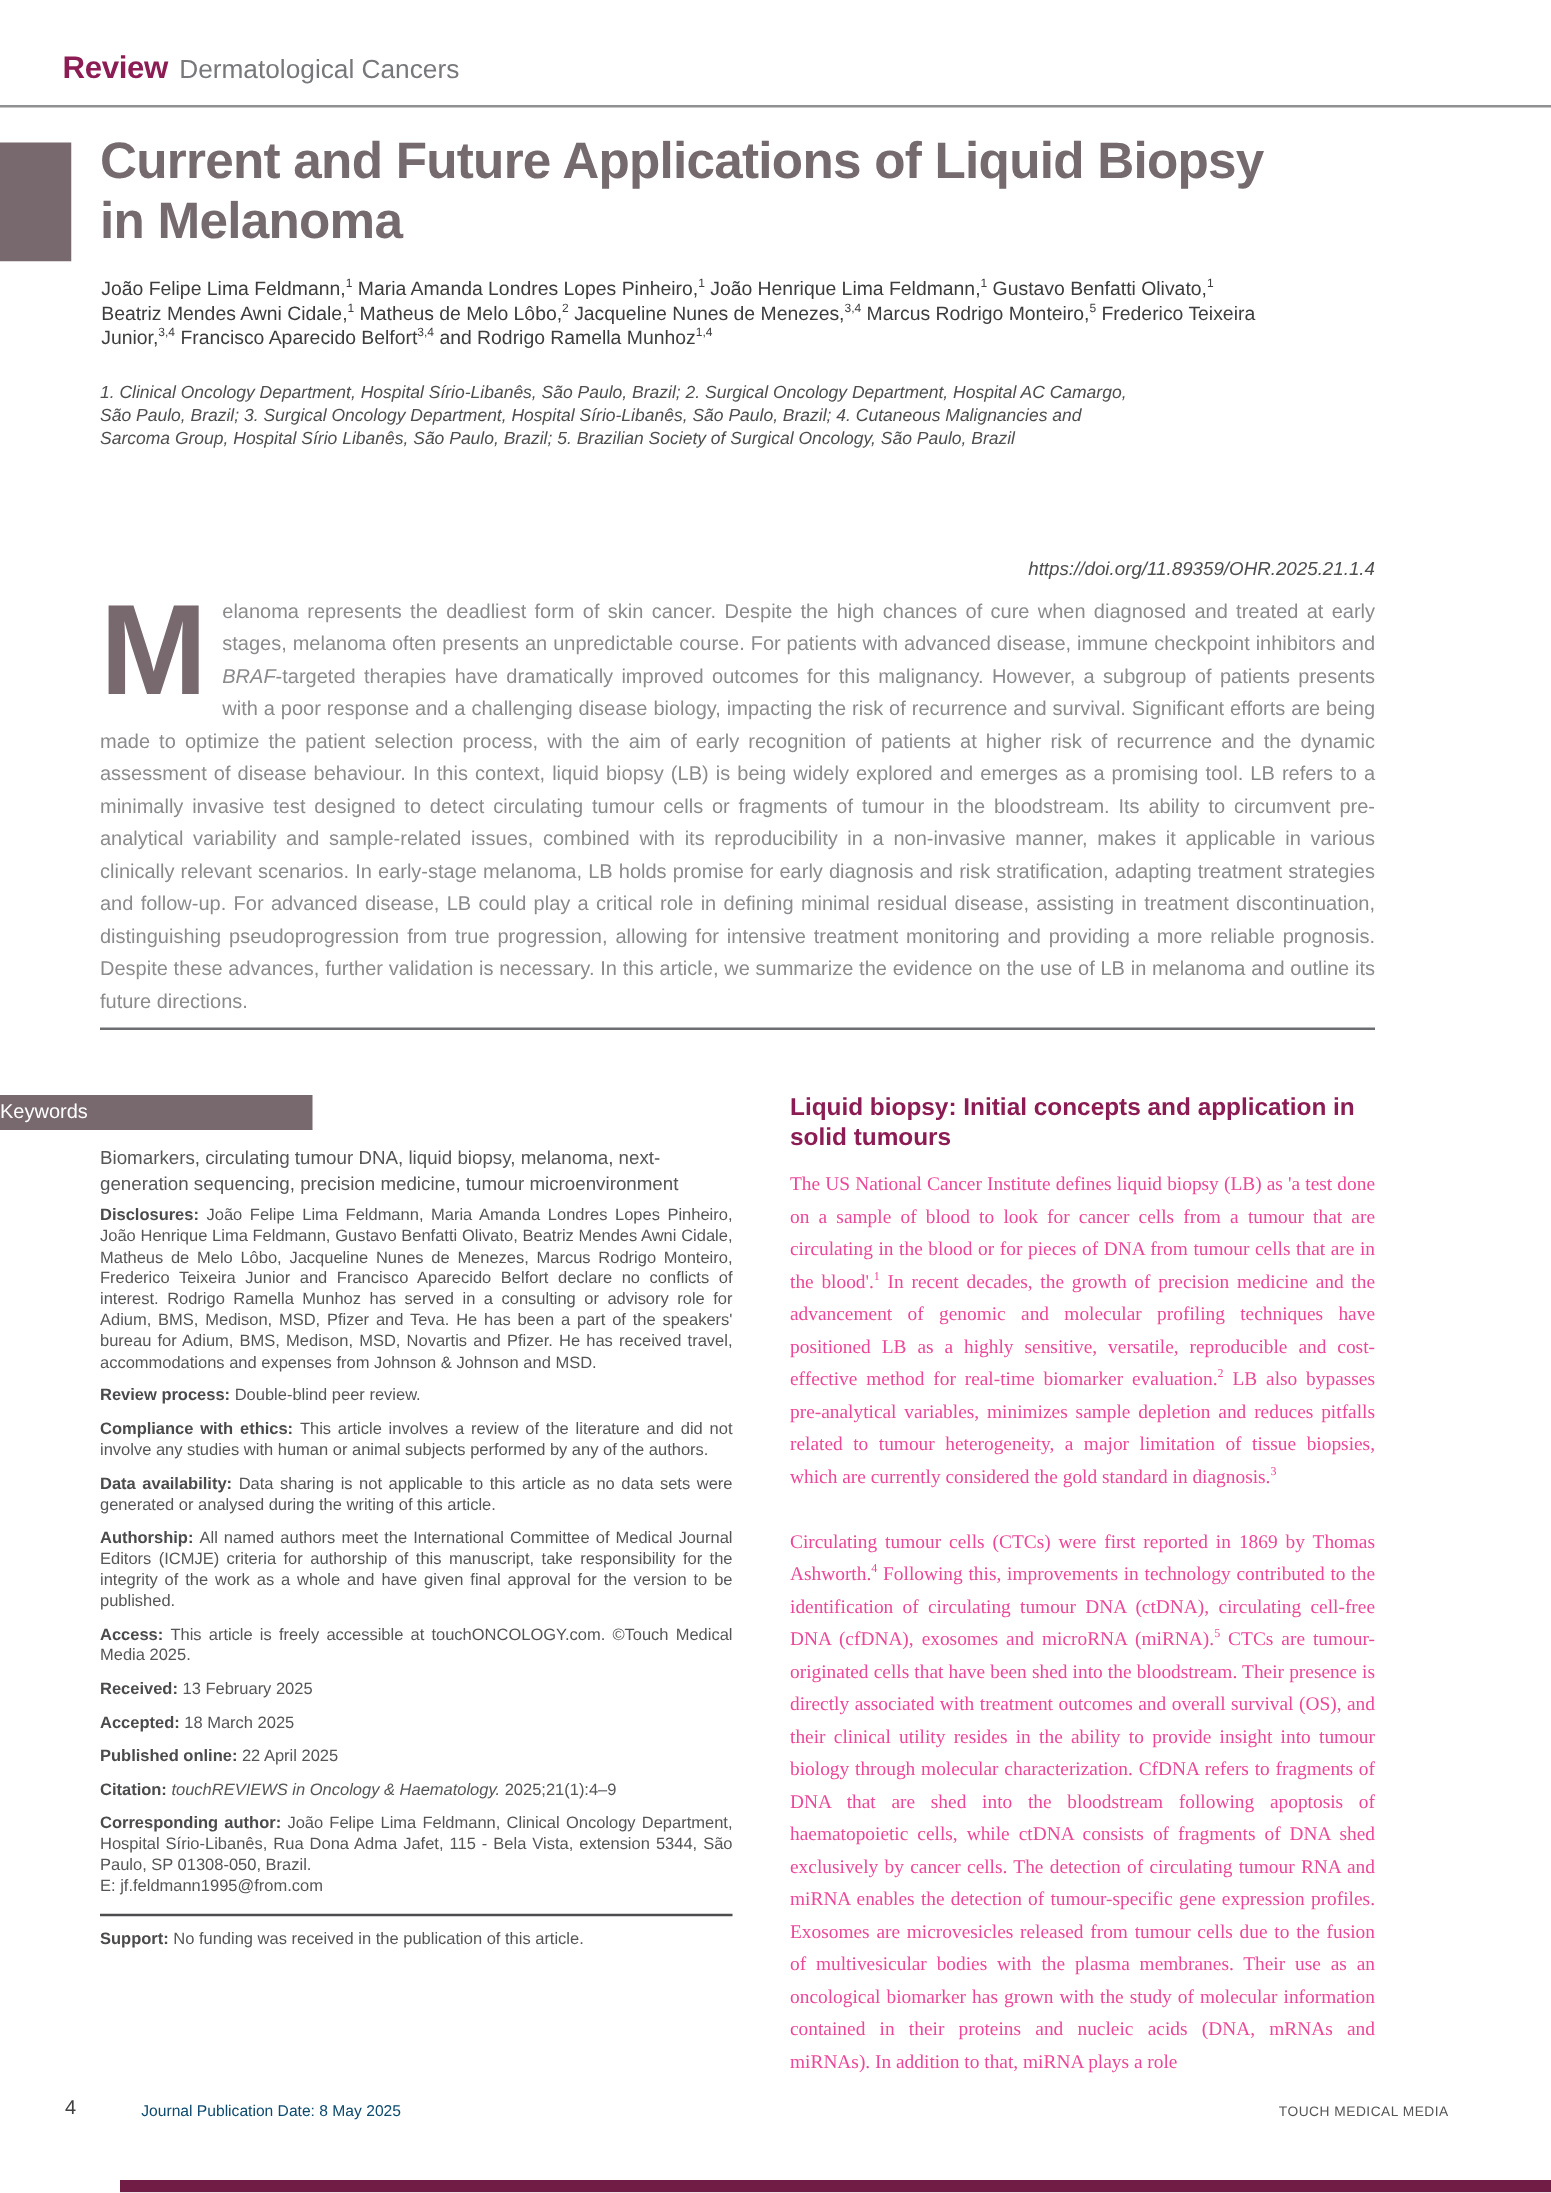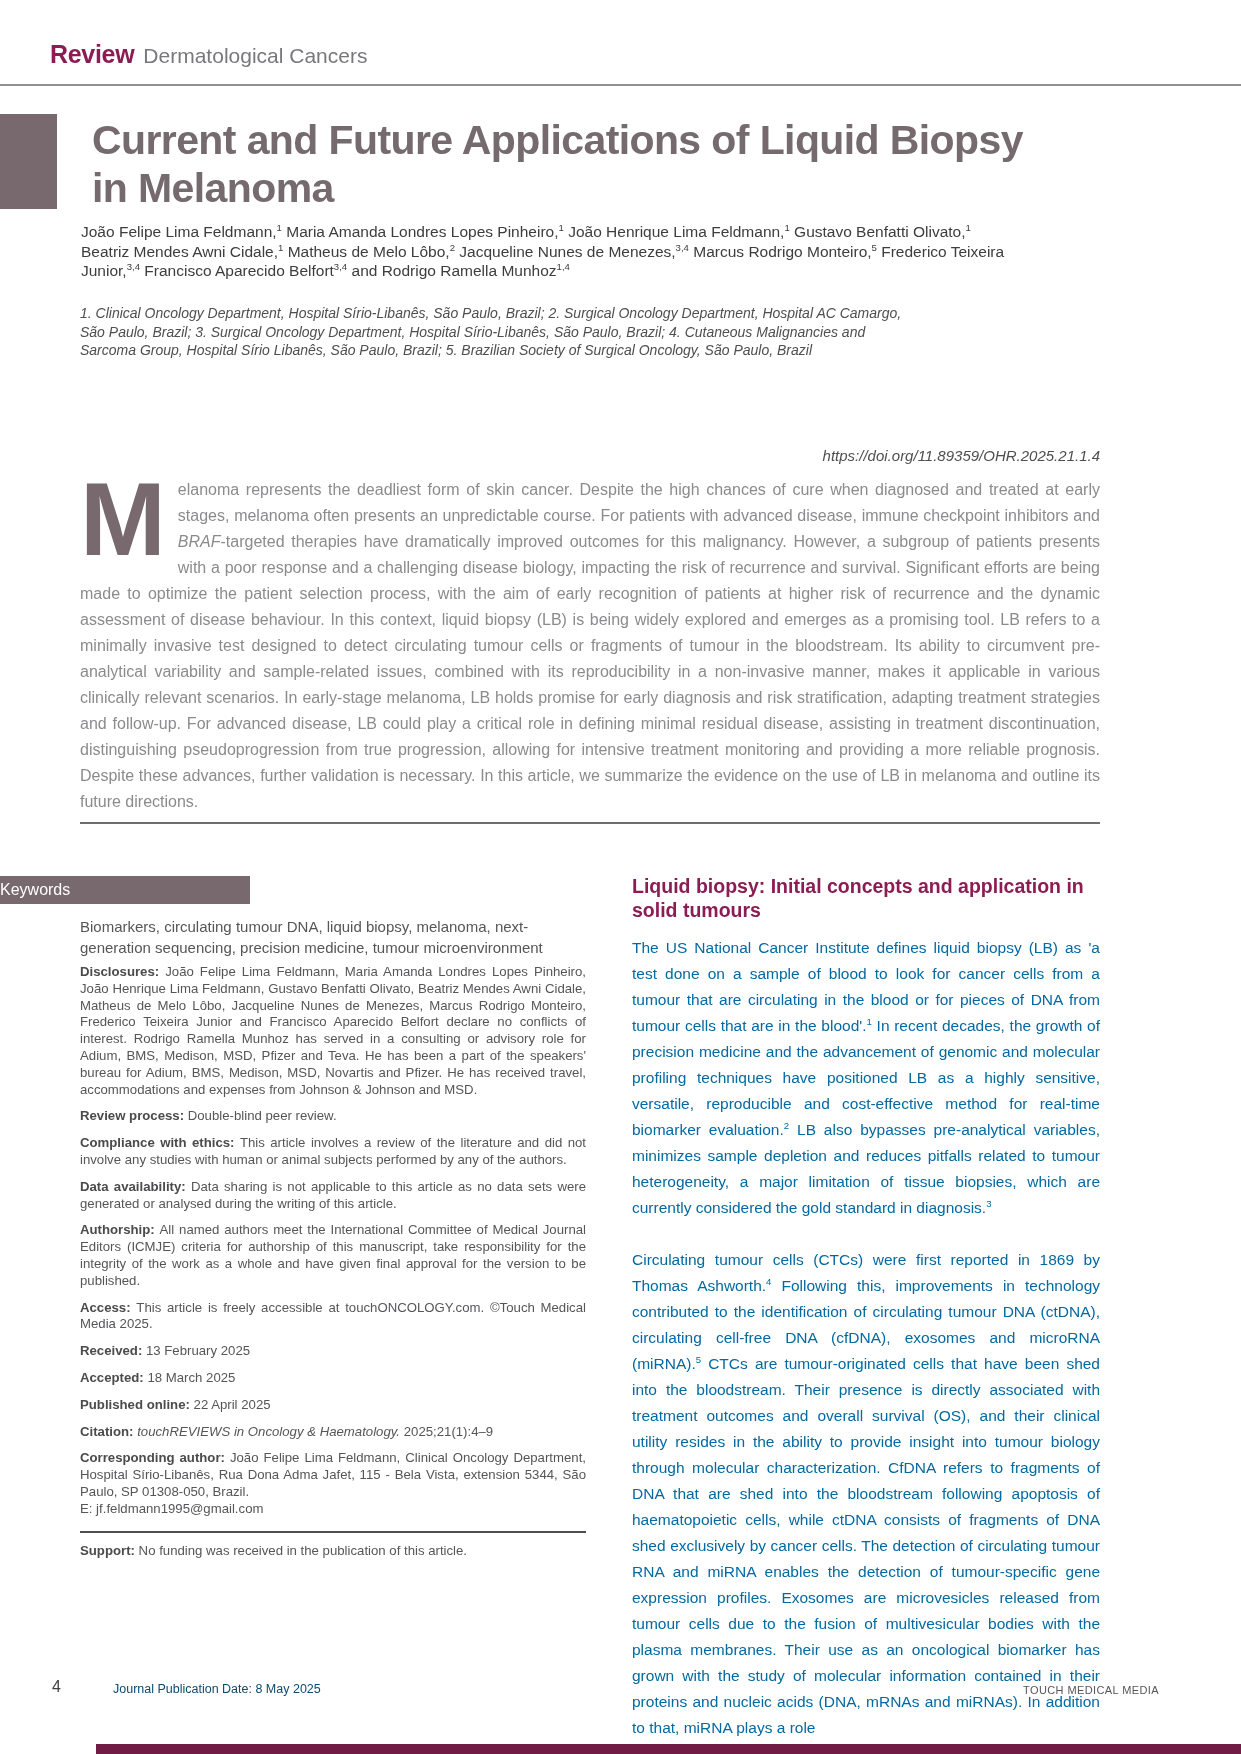--- a/index.html
+++ b/index.html
@@ -14,21 +14,21 @@
   sup{font-size:62%;line-height:0;vertical-align:super;}
   .b{font-weight:700;color:#4b4a4c;}
   .i{font-style:italic;}
 
   .kicker{position:absolute;top:40px;left:50px;white-space:nowrap;}
   .kicker-review{color:var(--accent);font-size:25px;font-weight:700;letter-spacing:-0.3px;}
   .kicker-section{color:#77787b;font-size:21px;margin-left:9px;font-weight:400;}
   .rule-top{position:absolute;top:84px;left:0;width:100%;height:2px;background:#8f9092;}
 
   .title-block{position:absolute;left:0;top:114px;width:57px;height:95px;background:var(--taupe);}
-  .title{position:absolute;left:80px;top:104px;width:1010px;margin:12px;font-size:41px;line-height:48px;
+  .title{position:absolute;left:80px;top:104px;width:1010px;margin:0;font-size:41px;line-height:48px;
          font-weight:700;color:var(--taupe_text);letter-spacing:-0.6px;}
 
   .authors{position:absolute;left:80px;top:221px;width:930px;margin:1px;font-size:15.5px;
            line-height:19.5px;color:#3d3c3e;}
   .affiliations{position:absolute;left:80px;top:304px;width:830px;margin:0;font-style:italic;
                 font-size:14px;line-height:18.5px;color:#4f4e50;}
   .doi{position:absolute;left:80px;top:447px;width:1020px;margin:0;text-align:right;
        font-style:italic;font-size:15px;color:#4f4e50;}
 
   .abstract{position:absolute;left:80px;top:477px;width:1020px;font-size:16px;line-height:26px;
@@ -44,21 +44,21 @@
                  line-height:21px;color:#565659;}
 
   .notes-col{position:absolute;left:80px;top:964px;width:506px;font-size:13.2px;line-height:16.8px;
              color:#565659;text-align:justify;}
   .note{margin:0 0 10px 0;}
   .notes-rule{height:2px;background:#4d4d4f;margin:13px 0 10px 0;}
 
   .main-col{position:absolute;left:632px;top:874px;width:468px;}
   .section-heading{margin:0 0 13px 0;font-size:19.5px;line-height:24px;color:var(--accent);
                    font-weight:700;}
-  .body-para{margin:0 0 26px 0;font-size:15.5px;line-height:26px;color:#0369a1;text-align:justify;}
+  .body-para{margin:0 0 26px 0;font-size:15.5px;line-height:26px;color:#ec4899;text-align:justify;font-family:Liberation Serif, serif;}
 
   .pagenum{position:absolute;left:52px;top:1678px;font-size:16px;color:#414042;}
   .pubdate{position:absolute;left:113px;top:1682px;font-size:12.5px;color:#0c4a6e;}
   .publisher{position:absolute;right:82px;top:1684px;font-size:11px;letter-spacing:0.4px;color:#565659;}
   .bottom-bar{position:absolute;left:96px;right:0;bottom:0;height:10px;background:var(--bottom_bar);}
 </style>
 </head>
 <body>
 
 <div class="page">
@@ -88,21 +88,21 @@
         <p class="note"><span class="b">Disclosures: </span><span>João Felipe Lima Feldmann, Maria Amanda Londres Lopes Pinheiro, João Henrique Lima Feldmann, Gustavo Benfatti Olivato, Beatriz Mendes Awni Cidale, Matheus de Melo Lôbo, Jacqueline Nunes de Menezes, Marcus Rodrigo Monteiro, Frederico Teixeira Junior and Francisco Aparecido Belfort declare no conflicts of interest. Rodrigo Ramella Munhoz has served in a consulting or advisory role for Adium, BMS, Medison, MSD, Pfizer and Teva. He has been a part of the speakers' bureau for Adium, BMS, Medison, MSD, Novartis and Pfizer. He has received travel, accommodations and expenses from Johnson &amp; Johnson and MSD.</span></p>
         <p class="note"><span class="b">Review process: </span><span>Double-blind peer review.</span></p>
         <p class="note"><span class="b">Compliance with ethics: </span><span>This article involves a review of the literature and did not involve any studies with human or animal subjects performed by any of the authors.</span></p>
         <p class="note"><span class="b">Data availability: </span><span>Data sharing is not applicable to this article as no data sets were generated or analysed during the writing of this article.</span></p>
         <p class="note"><span class="b">Authorship: </span><span>All named authors meet the International Committee of Medical Journal Editors (ICMJE) criteria for authorship of this manuscript, take responsibility for the integrity of the work as a whole and have given final approval for the version to be published.</span></p>
         <p class="note"><span class="b">Access: </span><span>This article is freely accessible at touchONCOLOGY.com. ©Touch Medical Media 2025.</span></p>
         <p class="note"><span class="b">Received: </span><span>13 February 2025</span></p>
         <p class="note"><span class="b">Accepted: </span><span>18 March 2025</span></p>
         <p class="note"><span class="b">Published online: </span><span>22 April 2025</span></p>
         <p class="note"><span class="b">Citation: </span><span class="i">touchREVIEWS in Oncology &amp; Haematology.</span><span> 2025;21(1):4–9</span></p>
-        <p class="note"><span class="b">Corresponding author: </span><span>João Felipe Lima Feldmann, Clinical Oncology Department, Hospital Sírio-Libanês, Rua Dona Adma Jafet, 115 - Bela Vista, extension 5344, São Paulo, SP 01308-050, Brazil.</span><br><span>E: jf.feldmann1995@gmail.com</span></p>
+        <p class="note"><span class="b">Corresponding author: </span><span>João Felipe Lima Feldmann, Clinical Oncology Department, Hospital Sírio-Libanês, Rua Dona Adma Jafet, 115 - Bela Vista, extension 5344, São Paulo, SP 01308-050, Brazil.</span><br><span>E: jf.feldmann1995@from.com</span></p>
       </div>
     <div class="notes-rule"></div>
     <p class="note"><span class="b">Support: </span><span>No funding was received in the publication of this article.</span></p>
   </div>
 
   <div class="main-col">
     <h2 class="section-heading">Liquid biopsy: Initial concepts and application in solid tumours</h2>
     <div>
         <p class="body-para"><span>The US National Cancer Institute defines liquid biopsy (LB) as 'a test done on a sample of blood to look for cancer cells from a tumour that are circulating in the blood or for pieces of DNA from tumour cells that are in the blood'.</span><sup>1</sup><span> In recent decades, the growth of precision medicine and the advancement of genomic and molecular profiling techniques have positioned LB as a highly sensitive, versatile, reproducible and cost-effective method for real-time biomarker evaluation.</span><sup>2</sup><span> LB also bypasses pre-analytical variables, minimizes sample depletion and reduces pitfalls related to tumour heterogeneity, a major limitation of tissue biopsies, which are currently considered the gold standard in diagnosis.</span><sup>3</sup></p>
         <p class="body-para"><span>Circulating tumour cells (CTCs) were first reported in 1869 by Thomas Ashworth.</span><sup>4</sup><span> Following this, improvements in technology contributed to the identification of circulating tumour DNA (ctDNA), circulating cell-free DNA (cfDNA), exosomes and microRNA (miRNA).</span><sup>5</sup><span> CTCs are tumour-originated cells that have been shed into the bloodstream. Their presence is directly associated with treatment outcomes and overall survival (OS), and their clinical utility resides in the ability to provide insight into tumour biology through molecular characterization. CfDNA refers to fragments of DNA that are shed into the bloodstream following apoptosis of haematopoietic cells, while ctDNA consists of fragments of DNA shed exclusively by cancer cells. The detection of circulating tumour RNA and miRNA enables the detection of tumour-specific gene expression profiles. Exosomes are microvesicles released from tumour cells due to the fusion of multivesicular bodies with the plasma membranes. Their use as an oncological biomarker has grown with the study of molecular information contained in their proteins and nucleic acids (DNA, mRNAs and miRNAs). In addition to that, miRNA plays a role</span></p>

